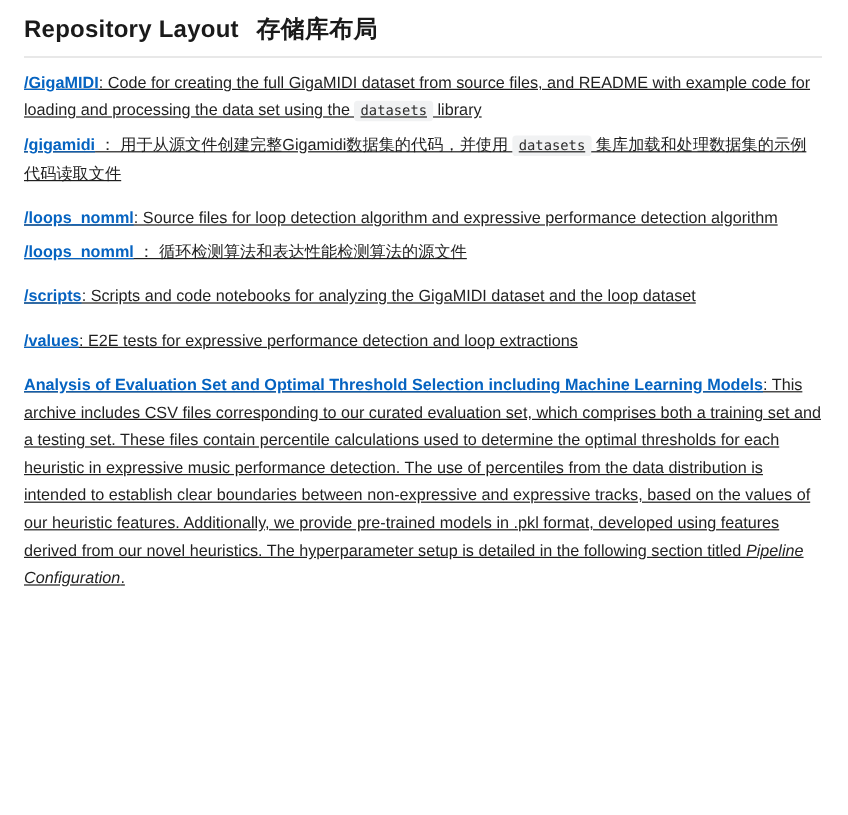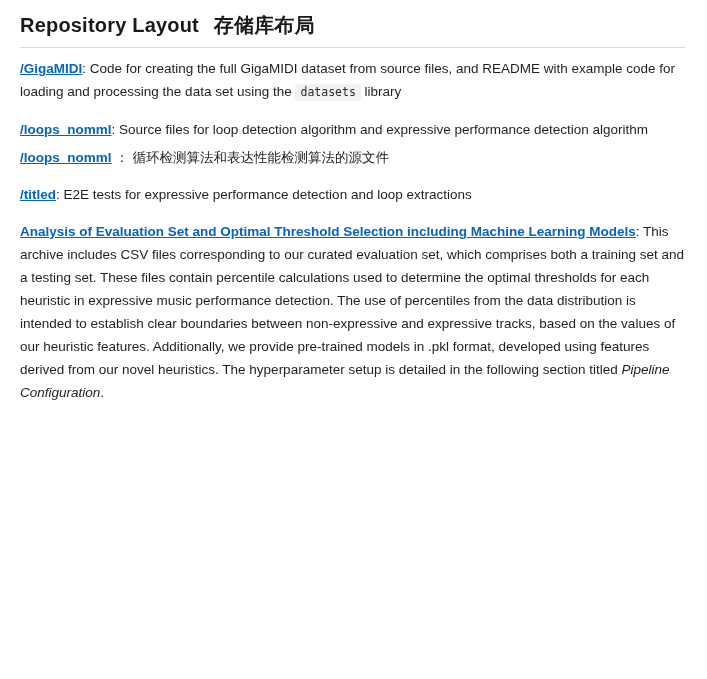--- a/index.html
+++ b/index.html
@@ -37,20 +37,21 @@
     margin: 0 0 9px 0;
   }
   .section {
     margin: 0 0 14px 0;
   }
   .para {
     margin: 0 0 5px 0;
     font-size: 13.5px;
     line-height: 23px;
     color: #1f1f1f;
+    text-decoration: underline;
   }
   a.doc-link {
     color: var(--link-color, #0563c1);
     font-weight: 700;
     text-decoration: underline;
     cursor: pointer;
   }
   code.inline-code {
     font-family: "DejaVu Sans Mono", "Liberation Mono", monospace;
     font-size: 11.5px;
@@ -69,27 +70,29 @@
 
 <div class="page">
   <h1 class="doc-title">
     <span class="title-en">Repository Layout</span>
     <span class="title-zh">存储库布局</span>
   </h1>
   <hr class="rule">
   <div id="doc-body">
       <div class="section">
         <p class="para"><a class="doc-link">/GigaMIDI</a><span>: Code for creating the full GigaMIDI dataset from source files, and README with example code for loading and processing the data set using the </span><code class="inline-code">datasets</code><span> library</span></p>
+        <p class="para"><a class="doc-link">/gigamidi</a><span> ： 用于从源文件创建完整Gigamidi数据集的代码，并使用 </span><code class="inline-code">datasets</code><span> 集库加载和处理数据集的示例代码读取文件</span></p>
       </div>
       <div class="section">
         <p class="para"><a class="doc-link">/loops_nomml</a><span>: Source files for loop detection algorithm and expressive performance detection algorithm</span></p>
         <p class="para"><a class="doc-link">/loops_nomml</a><span> ： 循环检测算法和表达性能检测算法的源文件</span></p>
       </div>
       <div class="section">
+        <p class="para"><a class="doc-link">/scripts</a><span>: Scripts and code notebooks for analyzing the GigaMIDI dataset and the loop dataset</span></p>
       </div>
       <div class="section">
-        <p class="para"><a class="doc-link">/titled</a><span>: E2E tests for expressive performance detection and loop extractions</span></p>
+        <p class="para"><a class="doc-link">/values</a><span>: E2E tests for expressive performance detection and loop extractions</span></p>
       </div>
       <div class="section">
         <p class="para"><a class="doc-link">Analysis of Evaluation Set and Optimal Threshold Selection including Machine Learning Models</a><span>: This archive includes CSV files corresponding to our curated evaluation set, which comprises both a training set and a testing set. These files contain percentile calculations used to determine the optimal thresholds for each heuristic in expressive music performance detection. The use of percentiles from the data distribution is intended to establish clear boundaries between non-expressive and expressive tracks, based on the values of our heuristic features. Additionally, we provide pre-trained models in .pkl format, developed using features derived from our novel heuristics. The hyperparameter setup is detailed in the following section titled </span><em class="italic-run">Pipeline Configuration</em><span>.</span></p>
       </div>
     </div>
 </div>
 
 </body></html>

